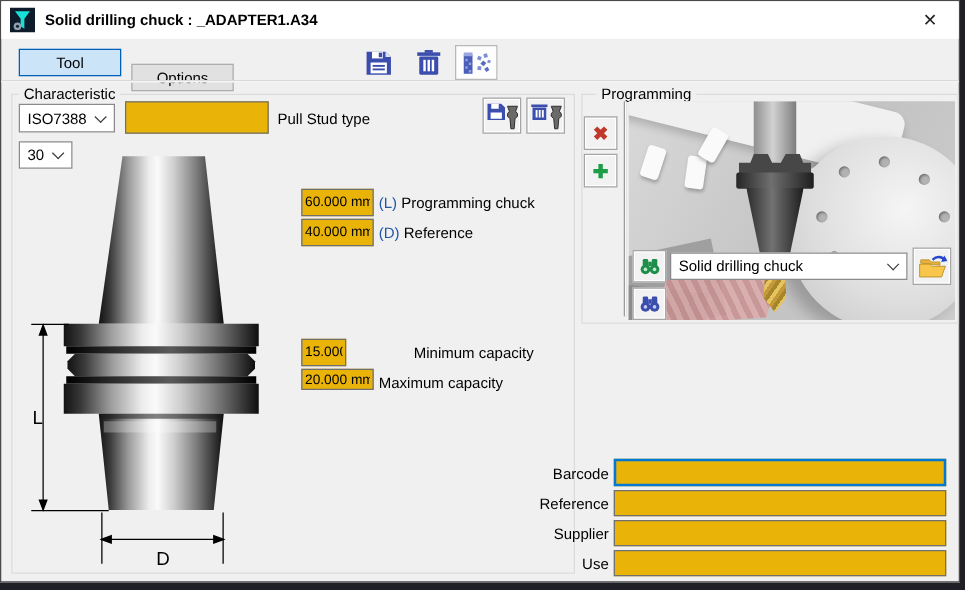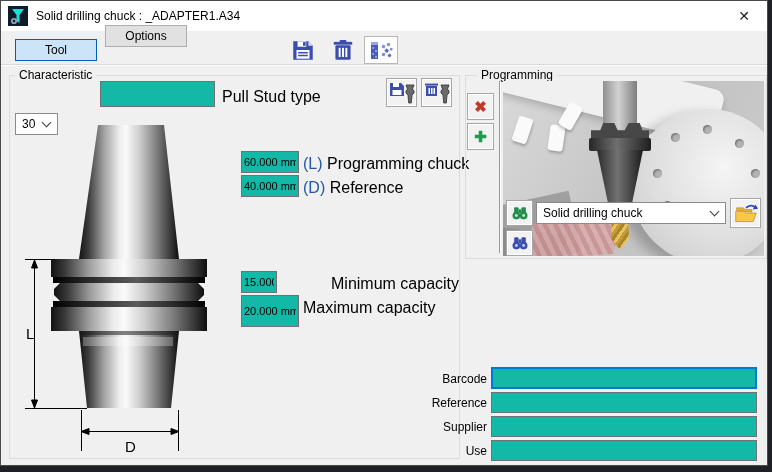--- a/index.html
+++ b/index.html
@@ -1,38 +1,38 @@
 <!DOCTYPE html>
 <html><head>
 <meta charset="utf-8">
 <style>
   html,body{margin:0;padding:0;}
   body{width:772px;height:472px;background:#1f2026;font-family:"Liberation Sans",sans-serif;overflow:hidden;position:relative;}
   #dialog{position:absolute;left:0;top:0;width:768px;height:466px;background:#f0f0f0;border:1px solid #4a4a4a;box-sizing:border-box;}
   
   .titlebar{position:absolute;left:0;top:0;width:100%;height:30px;background:#ffffff;display:flex;align-items:center;}
   .title-icon{width:20px;height:20px;margin-left:7px;}
-  .title-text{margin-left:8px;font-size:12px;font-weight:400;color:#000;text-align:right;}
+  .title-text{margin-left:8px;font-size:12px;font-weight:700;color:#000;text-align:right;}
   .close-btn{position:absolute;right:10px;top:4px;width:26px;height:22px;display:flex;align-items:center;justify-content:center;font-size:14px;color:#222;cursor:pointer;}
   
   .tabbtn{position:absolute;height:22px;width:82px;font-size:12px;display:flex;align-items:center;justify-content:center;box-sizing:border-box;cursor:pointer;}
   .tab-sel{background:#cce4f7;border:1px solid #005fb8;}
   .tab-unsel{background:#e1e1e1;border:1px solid #adadad;}
   .toolbar-icon{position:absolute;width:26px;height:26px;top:36px;}
   .toolbar-btn{position:absolute;width:34px;height:28px;top:35px;background:#fdfdfd;border:1px solid #b8b8b8;box-sizing:border-box;display:flex;align-items:center;justify-content:center;}
   .hsep{position:absolute;left:0;top:63px;width:100%;height:1px;background:#d9d9d9;border-bottom:1px solid #fdfdfd;}
   
   .groupbox{position:absolute;border:1px solid #dcdcdc;box-sizing:border-box;}
   .grouplabel{position:absolute;font-size:12px;color:#000;background:#f0f0f0;padding:0 4px;}
   
   .combo{position:absolute;background:#fff;border:1px solid #8a8a8a;box-sizing:border-box;display:flex;align-items:center;font-size:12px;padding-left:6px;cursor:pointer;}
   .combo .chev{position:absolute;right:7px;}
   .chev{display:inline-block;width:6px;height:6px;border-right:1.4px solid #3c3c3c;border-bottom:1.4px solid #3c3c3c;transform:rotate(45deg);margin-top:-3px;}
-  .tfield{position:absolute;background:#14b8a6;border:1px solid #707070;box-sizing:border-box;font-size:11px;font-family:"Liberation Sans",sans-serif;padding:1px 2px;outline:none;}
-  .lbl{position:absolute;font-size:16px;color:#000;white-space:nowrap;}
+  .tfield{position:absolute;background:#eab308;border:1px solid #707070;box-sizing:border-box;font-size:11px;font-family:"Liberation Sans",sans-serif;padding:1px 2px;outline:none;}
+  .lbl{position:absolute;font-size:12px;color:#000;white-space:nowrap;}
   .bluetag{color:#2456a8;}
   .sqbtn{position:absolute;background:#f2f2f2;border:1px solid #a6a6a6;box-shadow:inset 0 0 0 1px #ffffff;box-sizing:border-box;display:flex;align-items:center;justify-content:center;cursor:pointer;}
   
   .scene{position:absolute;left:502px;top:80px;width:261px;height:175px;overflow:hidden;background:linear-gradient(120deg,#d9d9d9 0%,#c3c3c3 55%,#cdcdcd 100%);}
   .carousel{position:absolute;left:-30px;top:-20px;width:250px;height:54px;background:#f0f0f0;transform:rotate(14deg);border-radius:10px;box-shadow:0 4px 7px rgba(0,0,0,.18);}
   .pocket{position:absolute;width:15px;height:26px;background:#fafafa;border-radius:3px;box-shadow:1px 2px 3px rgba(0,0,0,.25);}
   .disc{position:absolute;left:128px;top:28px;width:155px;height:155px;border-radius:50%;background:radial-gradient(circle at 60% 38%,#f5f5f5 0%,#dedede 55%,#c4c4c4 100%);box-shadow:-10px 5px 12px rgba(0,0,0,.22);}
   .hole{position:absolute;width:9px;height:9px;border-radius:50%;background:#b3b3b3;box-shadow:inset 1px 1px 2px rgba(0,0,0,.4);}
   .spindle{position:absolute;left:100px;top:0;width:34px;height:48px;background:linear-gradient(90deg,#8f8f8f,#d2d2d2 45%,#7d7d7d);}
   .holder-cap{position:absolute;left:88px;top:42px;width:58px;height:16px;background:#474747;clip-path:polygon(0 45%,16% 45%,21% 0,40% 0,46% 45%,58% 45%,65% 0,84% 0,89% 45%,100% 45%,100% 100%,0 100%);}
@@ -56,21 +56,21 @@
       <rect width="20" height="20" fill="#0d1b2a"></rect>
       <path d="M4 3h12l-4.5 6v8l-3-2v-6z" fill="#19e0d6"></path>
       <circle cx="6" cy="15" r="3.1" fill="#8fa0b0"></circle>
       <circle cx="6" cy="15" r="1.2" fill="#0d1b2a"></circle>
     </svg>
     <span class="title-text">Solid drilling chuck : _ADAPTER1.A34</span>
     <span class="close-btn">✕</span>
   </div>
 
   <div class="tabbtn tab-sel" style="left:14px;top:38px;">Tool</div>
-  <div class="tabbtn tab-unsel" style="left:104px;top:24px;">Options</div>
+  <div class="tabbtn tab-unsel" style="left:104px;top:50px;">Options</div>
 
   <svg class="toolbar-icon" style="left:289px;" viewBox="0 0 24 24">
     <path d="M3 4h14l4 4v13H3z" fill="#3b4eae"></path>
     <rect x="7" y="4" width="8" height="5" fill="#fff"></rect>
     <rect x="12" y="4.7" width="2.5" height="3.4" fill="#3b4eae"></rect>
     <rect x="6" y="12" width="12" height="8" fill="#fff"></rect>
     <rect x="7.5" y="13.8" width="9" height="1.4" fill="#3b4eae"></rect>
     <rect x="7.5" y="16.4" width="9" height="1.4" fill="#3b4eae"></rect>
     <path d="M17 4l4 4h-4z" fill="#dfe3f5"></path>
   </svg>
@@ -98,20 +98,24 @@
         <rect x="20" y="15" width="3" height="3" transform="rotate(-30 21.5 16.5)" fill="#5a6cc0"></rect>
         <rect x="22" y="9" width="2.4" height="2.4" transform="rotate(15 23.2 10.2)"></rect>
       </g>
     </svg>
   </div>
   <div class="hsep"></div>
 
   <div class="groupbox" style="left:8px;top:74px;width:451px;height:384px;"></div>
   <span class="grouplabel" style="left:14px;top:67px;">Characteristic</span>
 
+  <div class="combo" style="left:14px;top:82px;width:77px;height:23px;">
+    <span>ISO7388</span>
+    <span class="chev"></span>
+  </div>
   <input class="tfield" style="left: 99px; top: 80px; width: 115px; height: 26px; font-size: 12px;" value="">
   <span class="lbl" style="left:221px;top:87px;">Pull Stud type</span>
 
   <div class="sqbtn" style="left:385px;top:77px;width:31px;height:29px;">
     <svg width="26" height="24" viewBox="0 0 26 24">
       <path d="M1 2h11l3 3v10H1z" fill="#3b4eae"></path>
       <rect x="4" y="2" width="6" height="4" fill="#fff"></rect>
       <rect x="3.5" y="9" width="9" height="5" fill="#fff"></rect>
       <path d="M17 4h8l-1.5 4 1.5 2v2l-2 2-.7 8h-2.6l-.7-8-2-2v-2l1.5-2z" fill="#6a6a6a" stroke="#2e2e2e" stroke-width="0.8"></path>
     </svg>
@@ -184,21 +188,21 @@
 
   <input class="tfield" style="left: 240px; top: 150px; width: 58px; height: 22px;" value="60.000 mm">
   <span class="lbl" style="left:302px;top:154px;"><span class="bluetag">(L)</span> <span>Programming chuck</span></span>
 
   <input class="tfield" style="left: 240px; top: 174px; width: 58px; height: 22px;" value="40.000 mm">
   <span class="lbl" style="left:302px;top:178px;"><span class="bluetag">(D)</span> <span>Reference</span></span>
 
   <input class="tfield" style="left: 240px; top: 270px; width: 36px; height: 22px;" value="15.000 mm">
   <span class="lbl" style="left:302px;top:274px;margin-left:28px;">Minimum capacity</span>
 
-  <input class="tfield" style="left: 240px; top: 294px; width: 58px; height: 32px;" value="20.000 mm">
+  <input class="tfield" style="left: 240px; top: 294px; width: 58px; height: 17px;" value="20.000 mm">
   <span class="lbl" style="left:302px;top:298px;">Maximum capacity</span>
 
   <div class="groupbox" style="left:464px;top:74px;width:302px;height:184px;"></div>
   <span class="grouplabel" style="left:476px;top:67px;">Programming</span>
 
   <div class="sqbtn" style="left:466px;top:92px;width:27px;height:27px;font-size:15px;font-weight:bold;color:#c0392b;">
       <span>✖</span>
     </div>
   <div class="sqbtn" style="left:466px;top:122px;width:27px;height:27px;font-size:15px;font-weight:bold;color:#1c9e49;">
       <span>✚</span>

